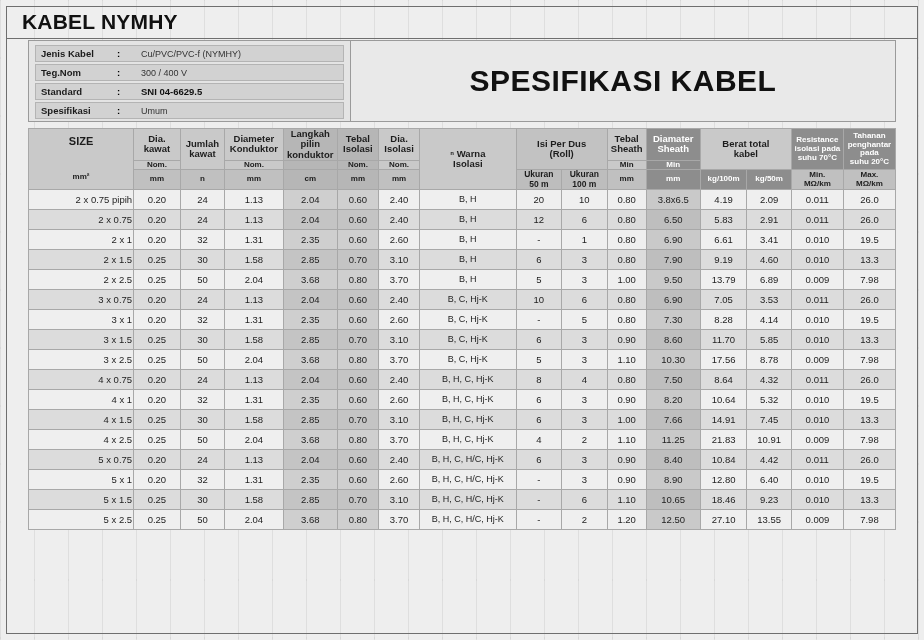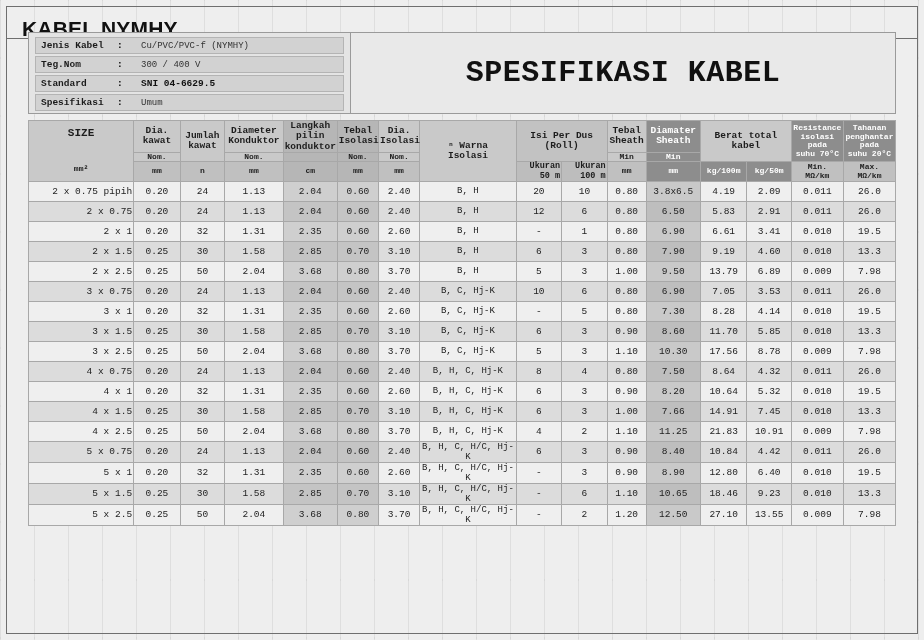--- a/index.html
+++ b/index.html
@@ -21,31 +21,31 @@
       linear-gradient(90deg, rgba(210,210,210,.55) 1px, transparent 1px);
     background-size: 34px 58px, 34px 58px, 34px 58px;
   }
   .frame {
     position:absolute;
     left:6px; top:6px; right:6px; bottom:6px;
     border:1px solid #6e6e6e;
   }
   .title {
     position:absolute;
-    left:22px; top:17px;
+    left:22px; top:10px;
     font-size:21px; font-weight:bold; color:#111;
     letter-spacing:.2px;
   }
   .titlebar-rule {
     position:absolute; left:7px; right:7px; top:38px;
     height:1px; background:#6e6e6e;
   }
 
   .content {
-    position:absolute; left:28px; top:32px; right:28px;font-family:Liberation Mono, monospace;
+    position:absolute; left:28px; top:40px; right:28px;
   }
 
   
   .headband {
     display:flex;
     border:1px solid #9a9a9a;
     background:#ededed;
     height:82px;
   }
   .infoblock {
@@ -95,21 +95,21 @@
     color:#1d1d1d;
     padding:0 1px;
   }
   thead th {
     background:#c9c9c9;
     font-weight:bold;
     line-height:1.08;
     font-size:9px;
   }
   thead th.grp { background:#c2c2c2; }
-  thead th.sub { background:#bdbdbd; font-weight:bold; font-size:8.5px;text-align:right; }
+  thead th.sub { background:#bdbdbd; font-weight:bold; font-size:8.5px; }
   thead th.unit { background:#c0c0c0; font-weight:bold; font-size:8px; }
   thead th.nom { background:#c9c9c9; font-weight:bold; font-size:8px; }
   thead th.size { font-size:11px; }
   thead th.dark { background:#8d8d8d; color:#fff;margin-left:28px; }
   thead th.dark2 { background:#8d8d8d; color:#fff; font-size:8px; }
   thead th.mid { background:#b6b6b6; }
 
   tbody td { height:20px; }
   tbody tr.alt td { background:#dcdcdc; }
   tbody tr td { background:#efefef; }

